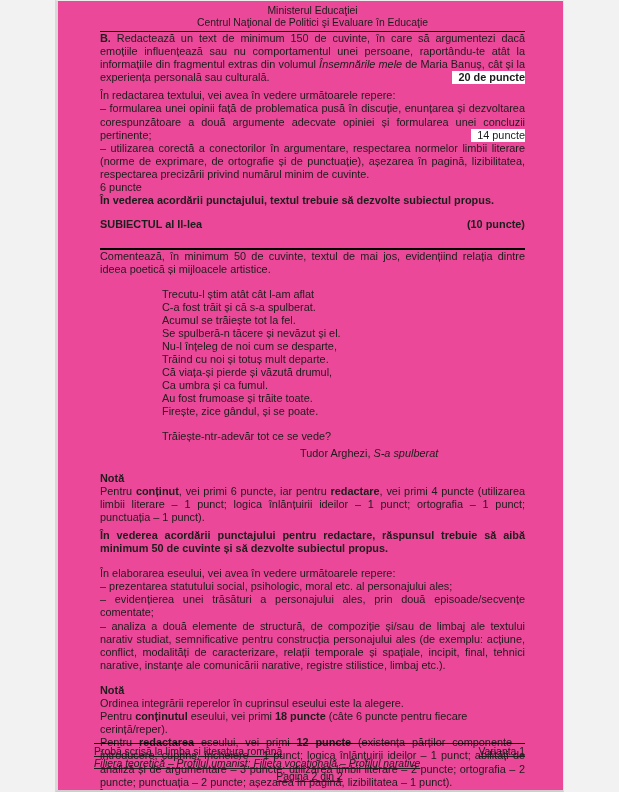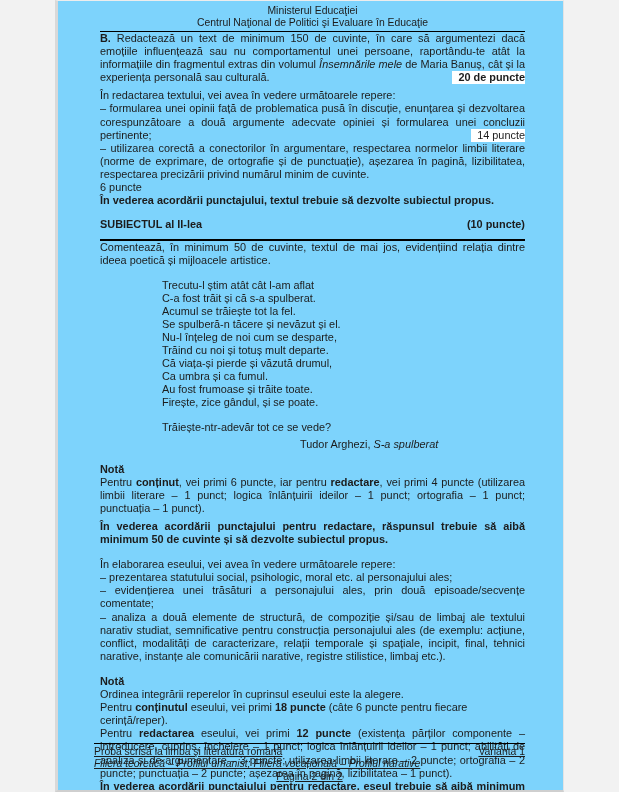--- a/index.html
+++ b/index.html
@@ -1,20 +1,20 @@
 <!DOCTYPE html>
 <html lang="ro"><head>
 <meta charset="utf-8">
 <style>
   html,body{margin:0;padding:0;background:#f2f2f2;}
   .page{
     position:relative;
     width:509px;height:792px;
     margin:0 auto;
-    background:#7dd3fc;
+    background:#ec4899;
     box-sizing:border-box;
     border-left:3px solid #d9d9d9;
     border-right:1px solid #e3e3e3;
     border-top:1px solid #ededed;
     border-bottom:2px solid #cfcfcf;
     font-family:"Liberation Sans","DejaVu Sans",sans-serif;
     font-size:10.9px;
     line-height:13.1px;
     color:#1c1c1c;
     overflow:hidden;
@@ -26,21 +26,21 @@
   .rel{position:relative;}
   .pts-abs{position:absolute;right:0;bottom:0;background:#fff;padding-left:6px;}
   .bold{font-weight:bold;}
   .right{text-align:left;}
   .mt-lg{margin-top:0;}
   .mt-md{margin-top:12px;}
   .mt-sm{margin-top:5px;}
   .subj-head{
     display:flex;justify-content:space-between;align-items:flex-end;
     font-weight:bold;border-bottom:2px solid #000;
-    padding-bottom:8px;margin-top:11px;
+    padding-bottom:17px;margin-top:11px;
   }
   .poem{margin-top:11px;margin-left:62px;}
   .poem-attrib{margin-top:3px;margin-left:200px;}
   .footer{position:absolute;left:36px;right:38px;bottom:7px;font-size:10.4px;line-height:12.3px;text-decoration:underline;}
   .footer-rule{border-bottom:1.2px solid #000;margin-bottom:2px;}
   .footer-row{display:flex;justify-content:space-between;}
   .footer-center{text-align:center;}
   i.em{font-style:italic;text-align:right;}
 </style>
 </head>

